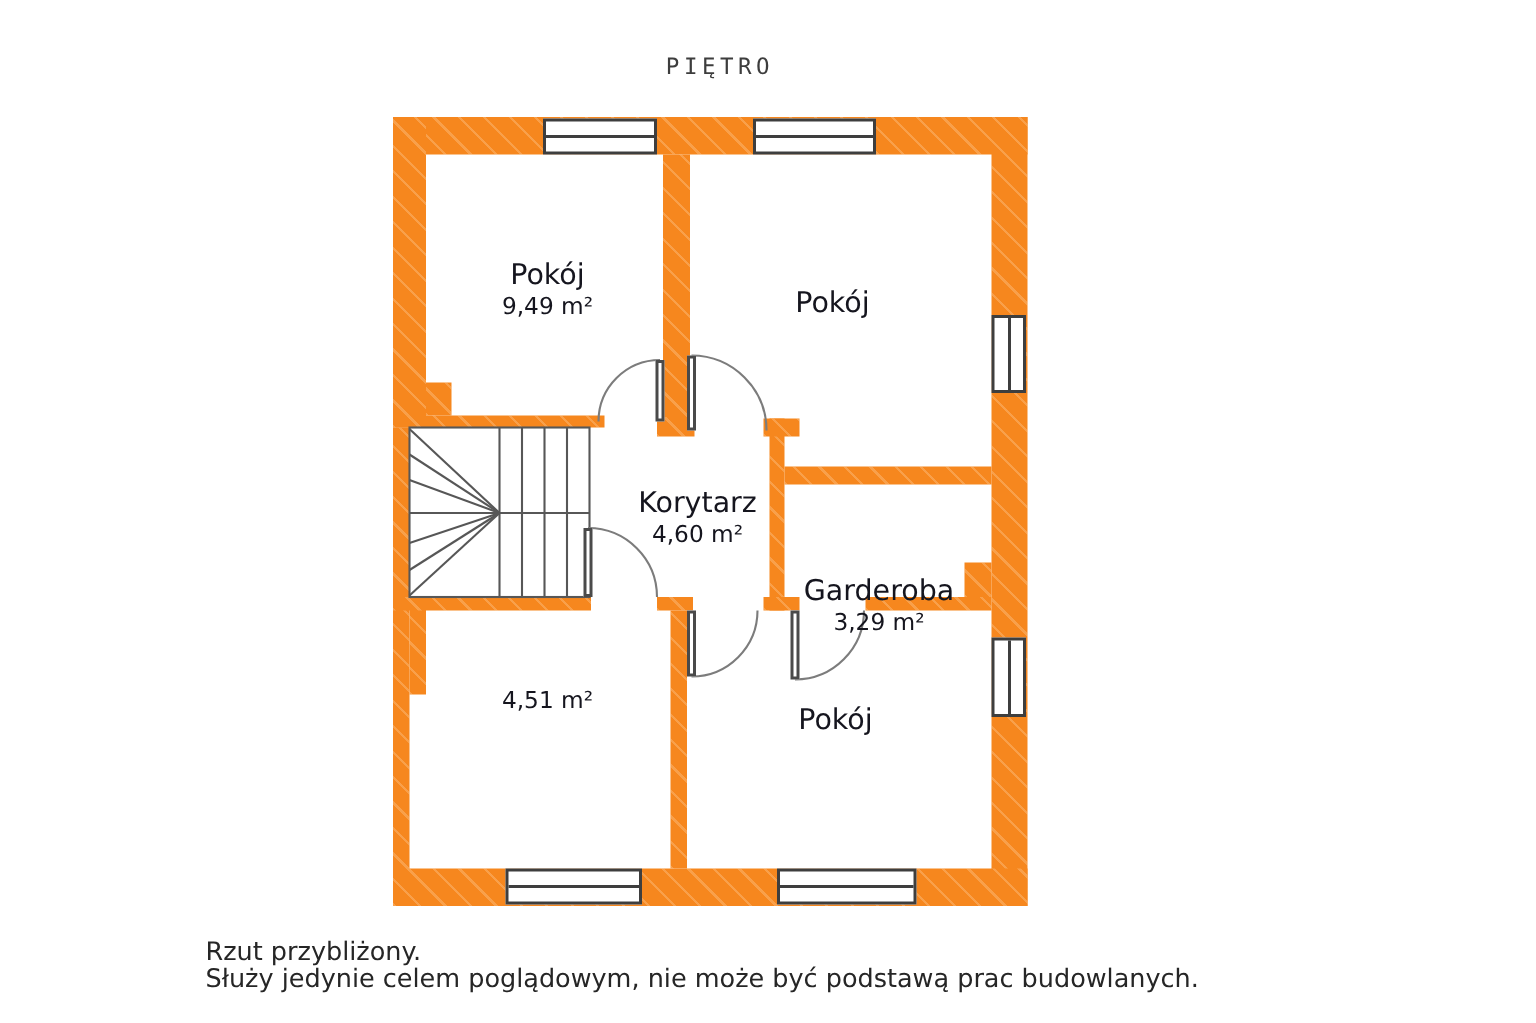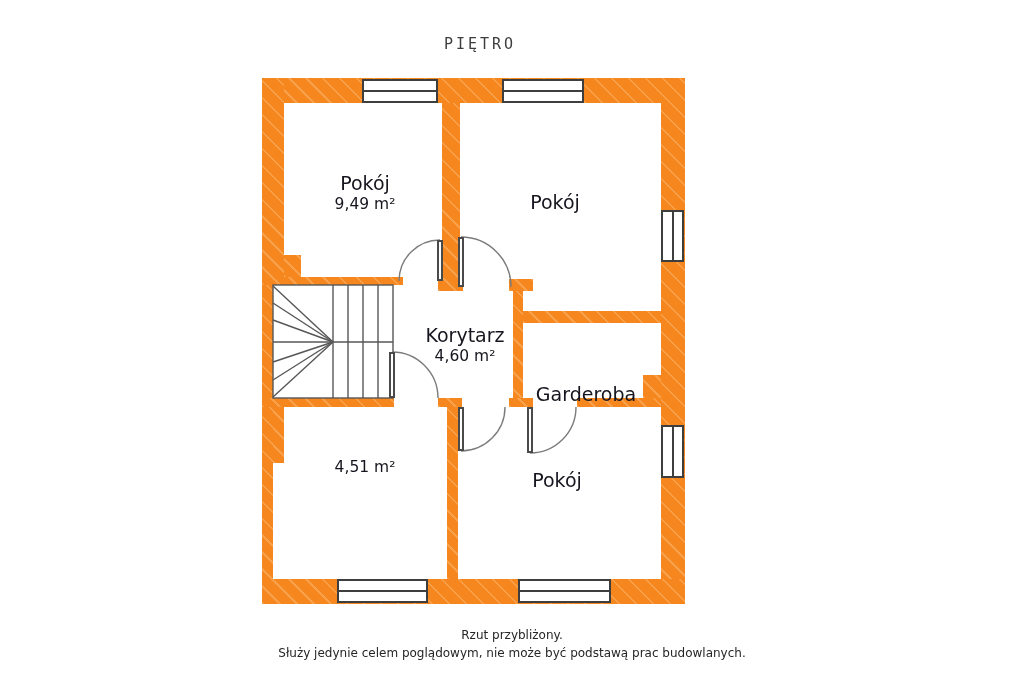--- a/index.html
+++ b/index.html
@@ -20,22 +20,22 @@
   .window .mid{position:absolute;background:#3e3e3e;}
   .window.h .mid{left:0;right:0;top:50%;height:2px;margin-top:-1px;}
   .window.v .mid{top:0;bottom:0;left:50%;width:2px;margin-left:-1px;}
 
   .leaf{position:absolute;background:#fff;border:2px solid #4a4a4a;box-sizing:border-box;width:6px;}
 
   .room-label{position:absolute;width:170px;text-align:center;color:#15151e;}
   .room-label .nm{font-size:19px;line-height:23px;}
   .room-label .ar{font-size:15.5px;line-height:19px;}
 
-  .footer{position:absolute;left:137px;top:626px;width:750px;text-align:center;
-          color:#262626;font-size:12px;line-height:18px;}
+  .footer{position:absolute;left:137px;top:626px;width:750px;
+          color:#262626;font-size:17px;line-height:18px;}
 
   svg.overlay{position:absolute;left:0;top:0;width:1024px;height:682px;pointer-events:none;}
 </style>
 </head>
 <body>
 
 <div id="stage">
 
   <div class="title">PIĘTRO</div>
 
@@ -116,20 +116,21 @@
   </div>
   <div class="room-label" style="left:470px;top:191px;">
     <div class="nm">Pokój</div>
   </div>
   <div class="room-label" style="left:380px;top:324px;">
     <div class="nm">Korytarz</div>
     <div class="ar">4,60 m²</div>
   </div>
   <div class="room-label" style="left:501px;top:338px;margin-top:45px;">
     <div class="nm">Garderoba</div>
+    <div class="ar">3,29 m²</div>
   </div>
   <div class="room-label" style="left:280px;top:458px;">
     <div class="ar">4,51 m²</div>
   </div>
   <div class="room-label" style="left:472px;top:469px;">
     <div class="nm">Pokój</div>
   </div>
 
   <div class="footer">
     <div>Rzut przybliżony.</div>

